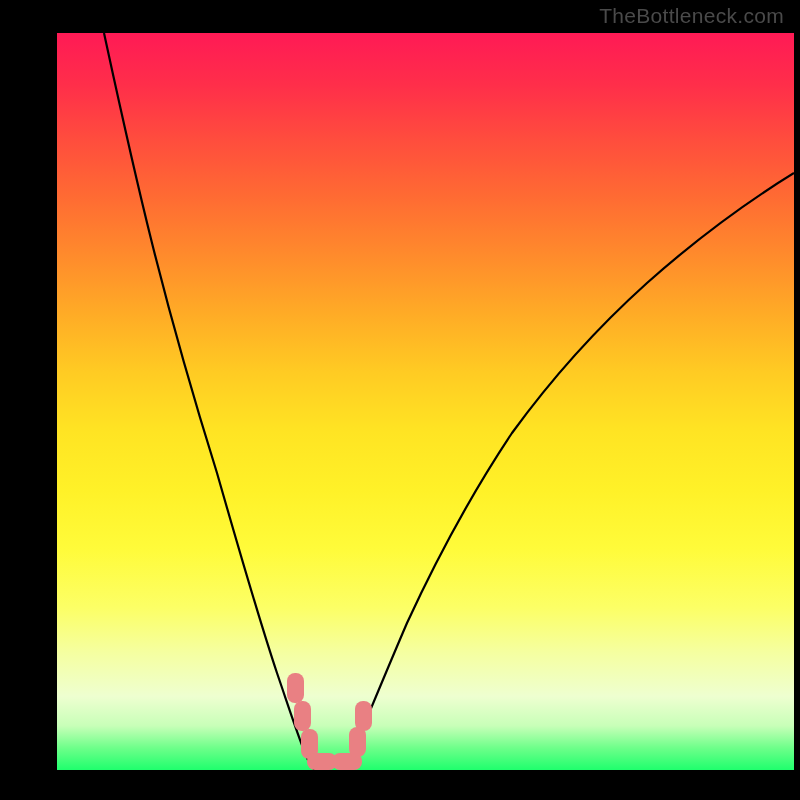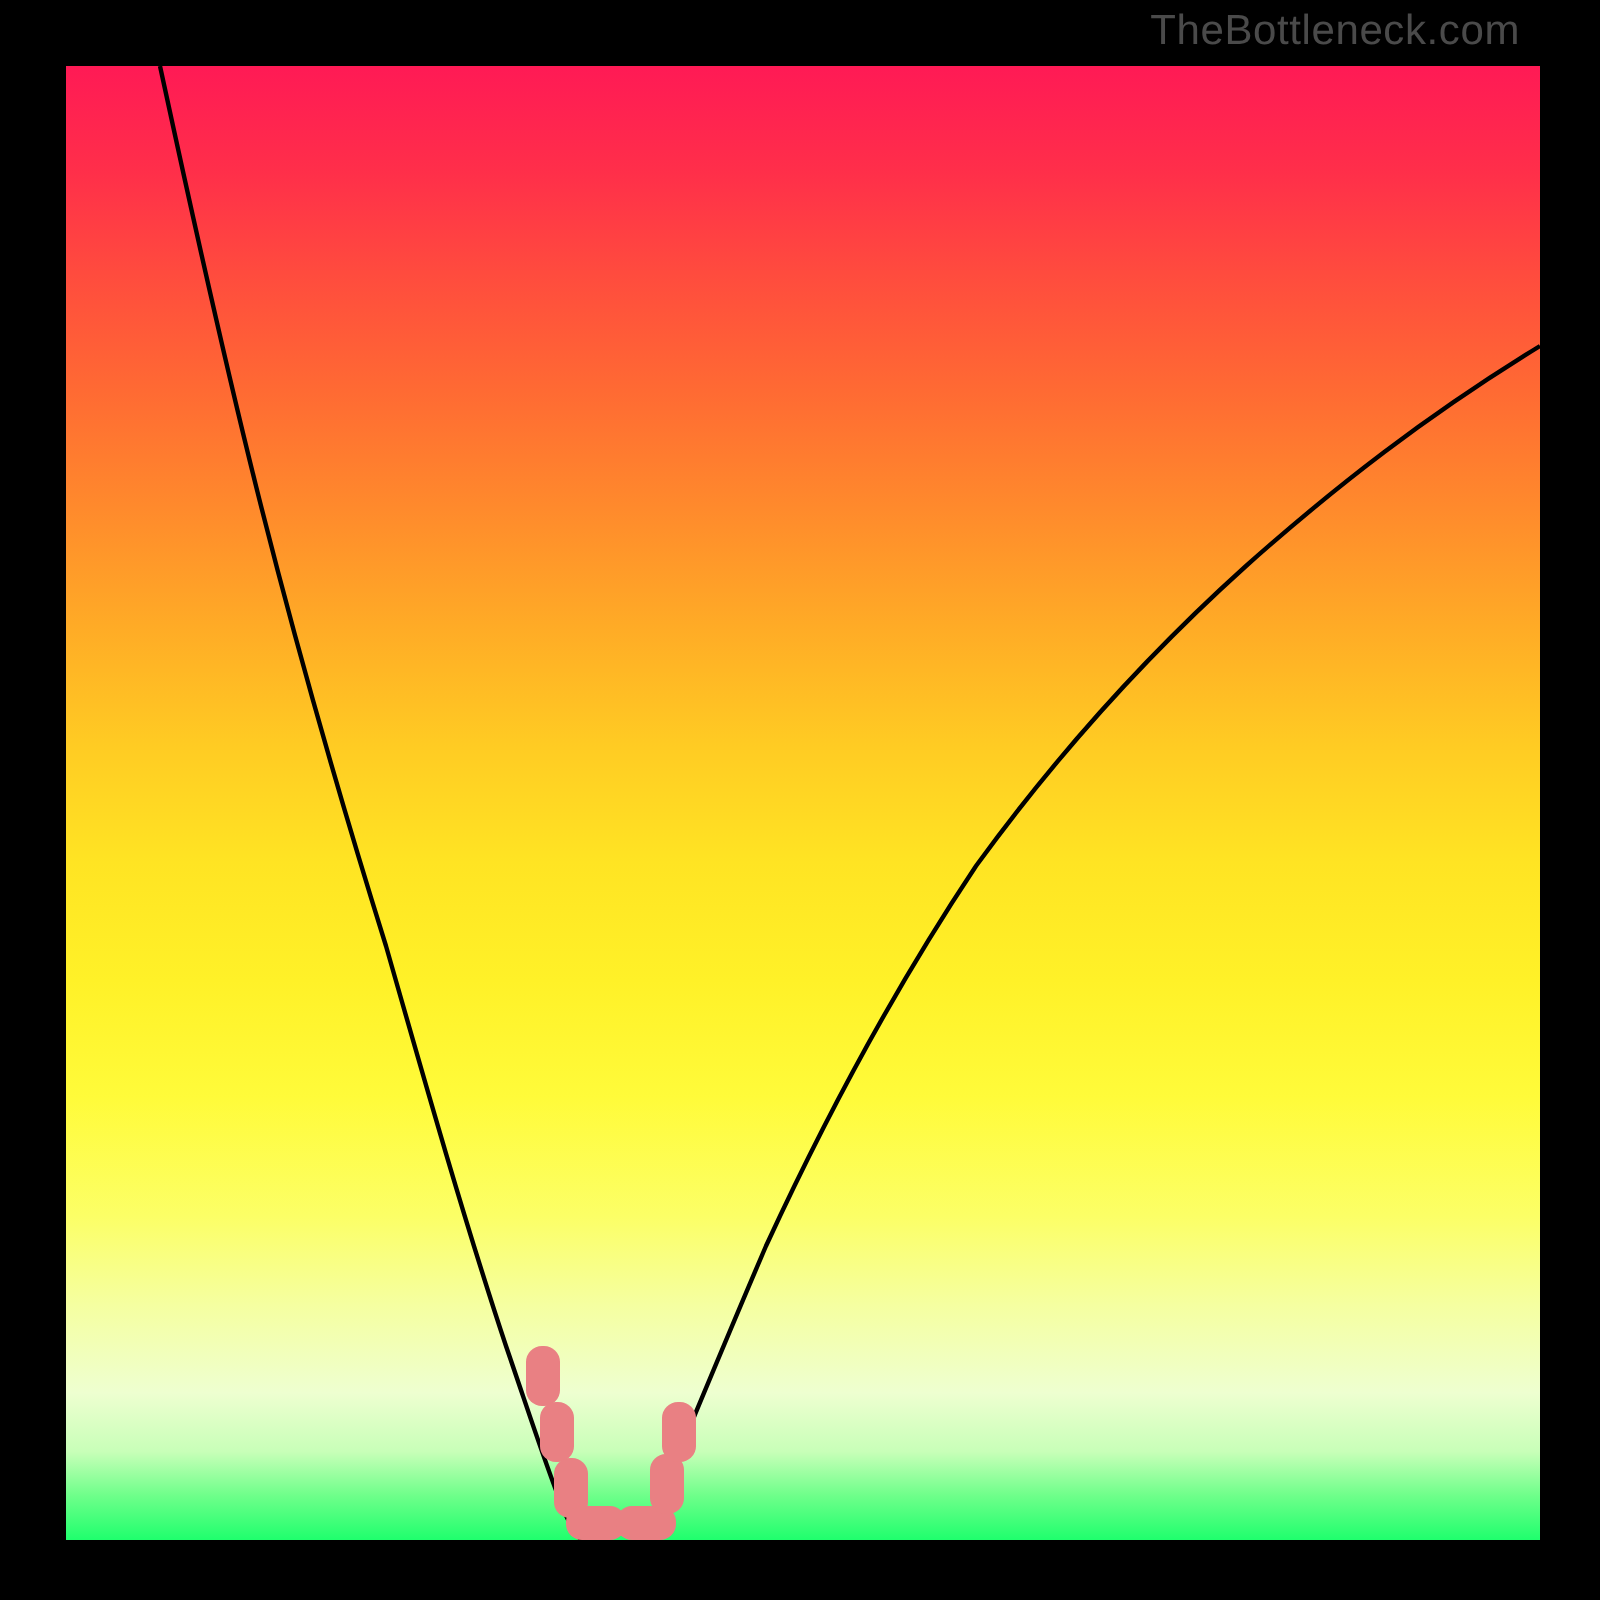--- a/index.html
+++ b/index.html
@@ -1,17 +1,17 @@
 <!DOCTYPE html>
 <html><head>
 <meta charset="utf-8">
 <style>
   * { margin: 0; padding: 0; box-sizing: border-box; }
   body { width: 800px; height: 800px; background: #000; position: relative; font-family: Arial, sans-serif; }
-  .outer { width: 772px; height: 800px; background: #000; position: relative; }
+  .outer { width: 772px; height: 800px; background: #000; position: relative; margin-left: 24px; }
   .watermark { position: absolute; top: 4px; right: 12px; color: #4a4a4a; font-size: 21px; font-weight: 500; letter-spacing: 0.3px; }
   .plot-area {
     position: absolute;
     left: 33px;
     top: 33px;
     width: 737px;
     height: 737px;
     background: linear-gradient(to bottom,
       #ff1a55 0%,
       #ff2e4a 7%,

